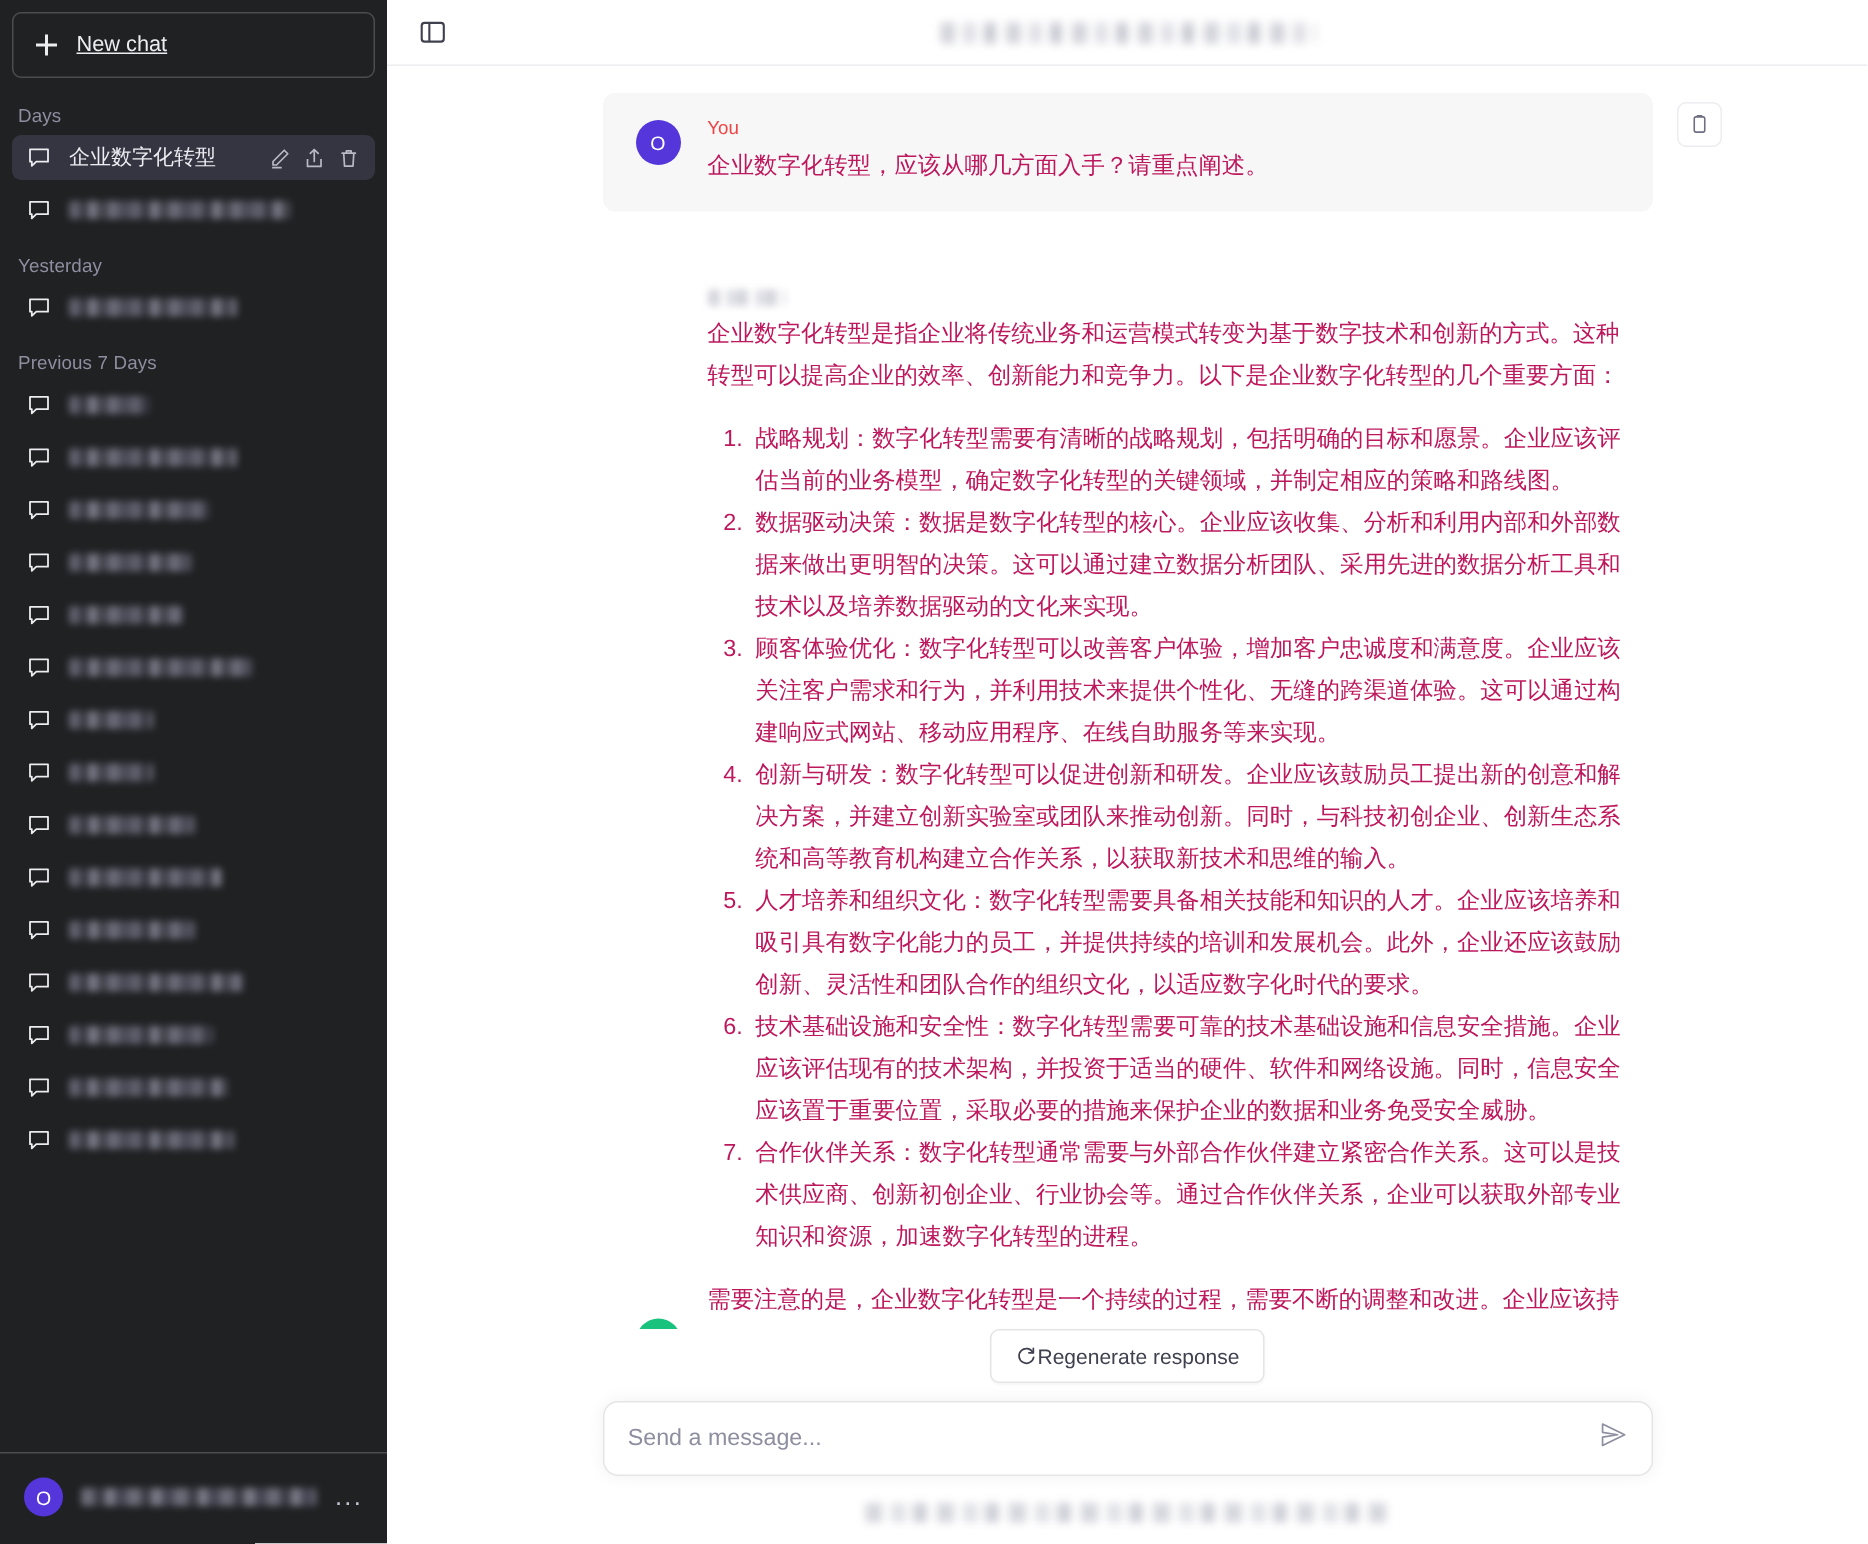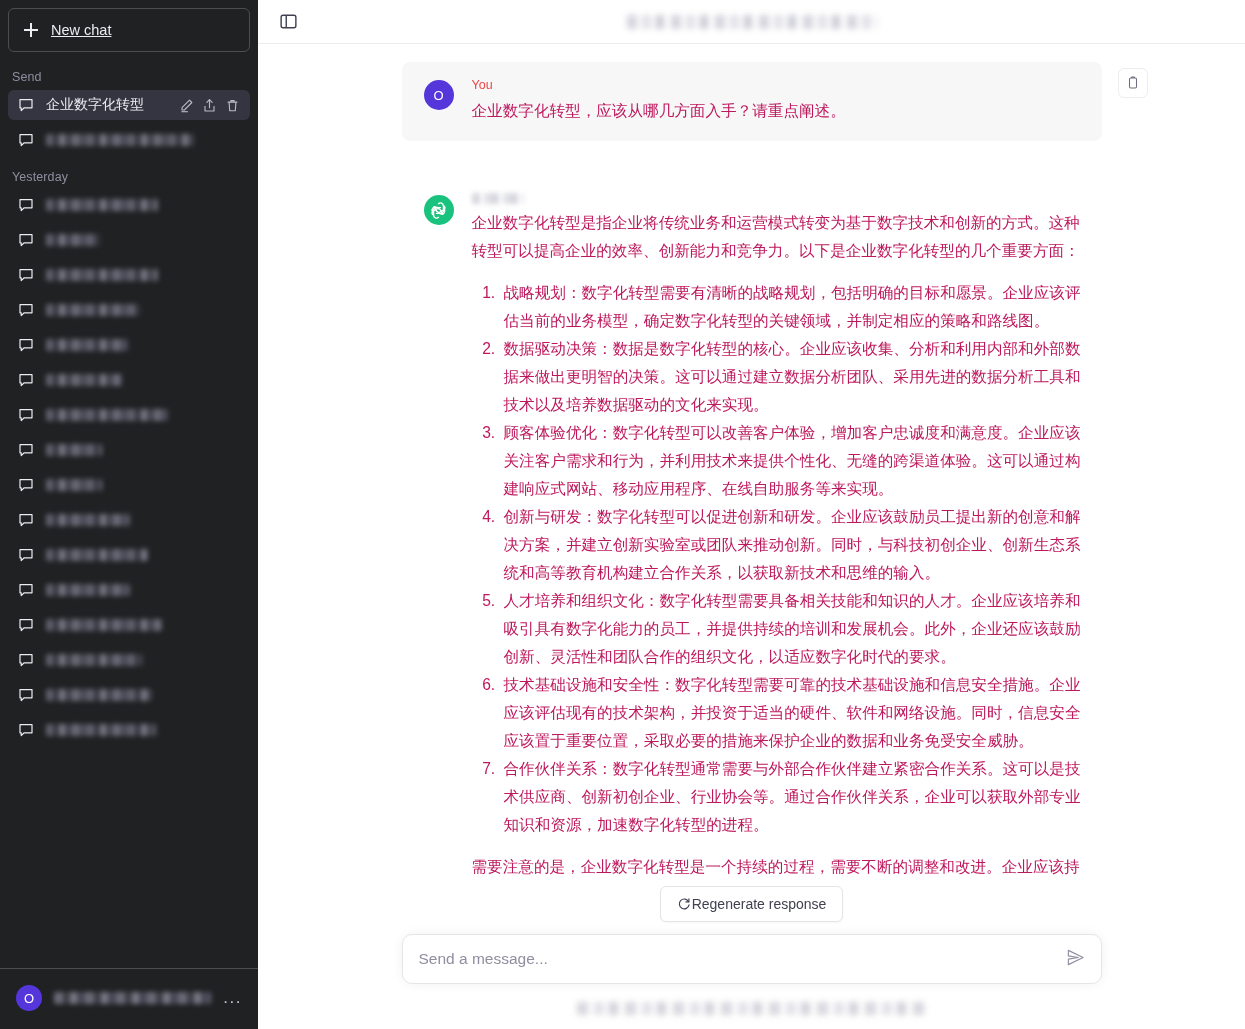--- a/index.html
+++ b/index.html
@@ -350,21 +350,21 @@
 <div class="app">
 
   <aside class="sidebar">
 
     <div class="new-chat">
       <span class="plus-ico"></span>
       <span>New chat</span>
     </div>
 
     <div class="chat-list" id="chat-list">
-        <div class="group-label">Send</div>
+        <div class="group-label">Days</div>
         <div class="chat-item active">
           <svg class="bubble-ico" width="16" height="16" viewBox="0 0 16 16" fill="none">
             <path d="M2 2.6h12v8.2H6.2L3.2 13.6V10.8H2z" stroke="#ececf1" stroke-width="1.2" stroke-linejoin="round"></path>
           </svg>
           <div class="chat-title">企业数字化转型</div>
           <div class="item-actions">
             <span class="act-btn">
               <svg width="15" height="15" viewBox="0 0 16 16" fill="none">
                 <path d="M11.2 2.3l2.5 2.5-8 8H3.2v-2.5z" stroke="#c5c5d2" stroke-width="1.2" stroke-linejoin="round"></path>
                 <line x1="2.6" y1="14.6" x2="9.4" y2="14.6" stroke="#c5c5d2" stroke-width="1.2"></line>
@@ -390,20 +390,21 @@
           </svg>
           <div class="blur-bar" style="width:148px"></div>
         </div>
         <div class="group-label">Yesterday</div>
         <div class="chat-item">
           <svg class="bubble-ico" width="16" height="16" viewBox="0 0 16 16" fill="none">
             <path d="M2 2.6h12v8.2H6.2L3.2 13.6V10.8H2z" stroke="#ececf1" stroke-width="1.2" stroke-linejoin="round"></path>
           </svg>
           <div class="blur-bar" style="width:112px"></div>
         </div>
+        <div class="group-label">Previous 7 Days</div>
         <div class="chat-item">
           <svg class="bubble-ico" width="16" height="16" viewBox="0 0 16 16" fill="none">
             <path d="M2 2.6h12v8.2H6.2L3.2 13.6V10.8H2z" stroke="#ececf1" stroke-width="1.2" stroke-linejoin="round"></path>
           </svg>
           <div class="blur-bar" style="width:54px"></div>
         </div>
         <div class="chat-item">
           <svg class="bubble-ico" width="16" height="16" viewBox="0 0 16 16" fill="none">
             <path d="M2 2.6h12v8.2H6.2L3.2 13.6V10.8H2z" stroke="#ececf1" stroke-width="1.2" stroke-linejoin="round"></path>
           </svg>
@@ -525,21 +526,21 @@
                 <svg width="14" height="14" viewBox="0 0 16 16" fill="none">
                   <rect x="4" y="2.2" width="8" height="11.6" rx="1.4" stroke="#6e6e80" stroke-width="1.2"></rect>
                   <path d="M6.4 2.2V1.3h3.2v.9" stroke="#6e6e80" stroke-width="1.2" stroke-linejoin="round"></path>
                 </svg>
               </div>
             </div>
           </div>
         </div>
         <div class="msg assistant" style="background: transparent;">
           <div class="msg-inner">
-            <div class="msg-row assistant" style="width: 100%;">
+            <div class="msg-row assistant" style="width: 100%; align-items: flex-end;">
               <div class="ava bot">
                 <svg width="21" height="21" viewBox="0 0 24 24">
                   <g fill="none" stroke="#ffffff" stroke-width="1.5" stroke-linecap="round" stroke-linejoin="round">
                     <path d="M12 4.2a3.3 3.3 0 0 1 5.6 2.3v5.1l-5.6 3.2"></path>
                     <path d="M17.6 6.5a3.3 3.3 0 0 1 1.2 4.5l-2.6 4.4-6.4-.1"></path>
                     <path d="M18.8 11a3.3 3.3 0 0 1-4.4 4.6l-4.4-2.6L7 7.6"></path>
                     <path d="M12 19.8a3.3 3.3 0 0 1-5.6-2.3v-5.1l5.6-3.2"></path>
                     <path d="M6.4 17.5a3.3 3.3 0 0 1-1.2-4.5l2.6-4.4 6.4.1"></path>
                     <path d="M5.2 13a3.3 3.3 0 0 1 4.4-4.6l4.4 2.6L17 16.4"></path>
                   </g>

